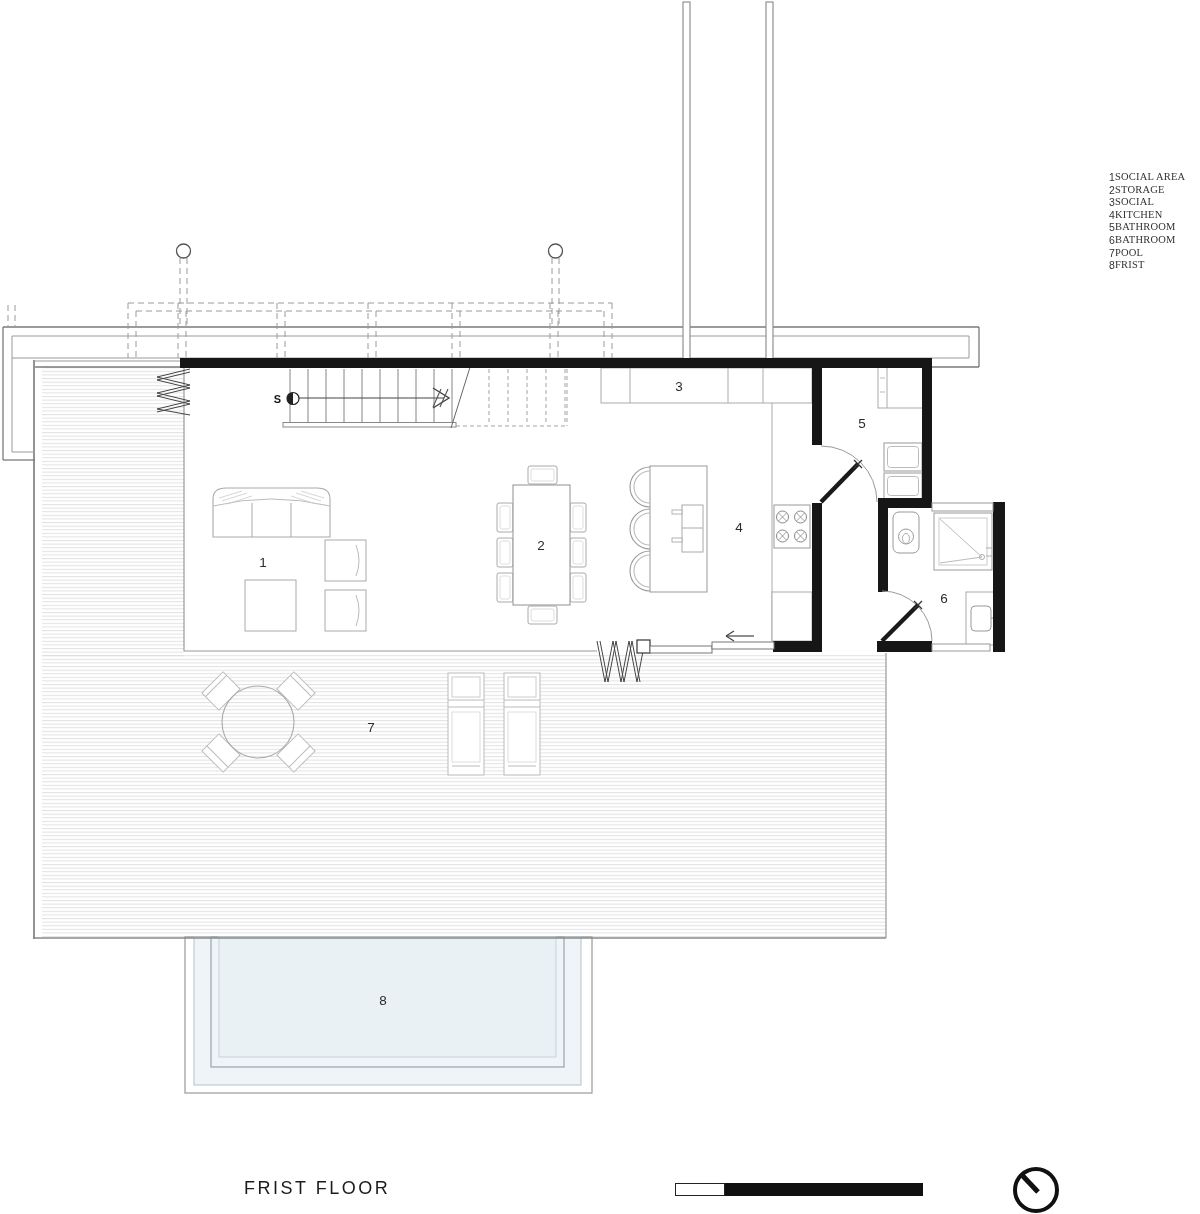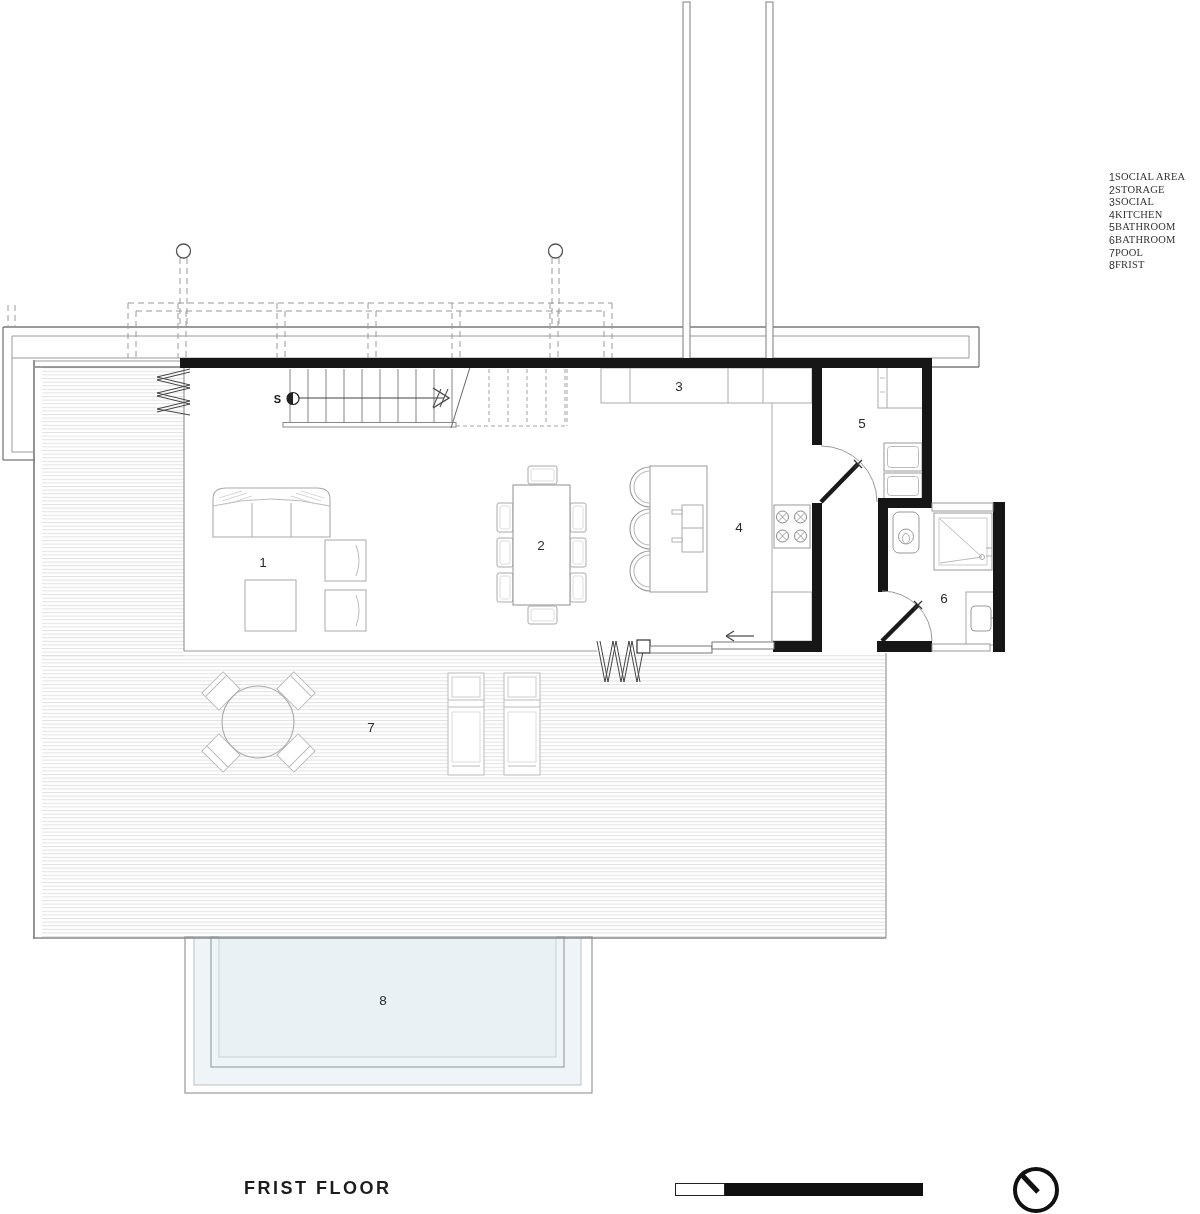--- a/index.html
+++ b/index.html
@@ -7,21 +7,21 @@
          font-family:"Liberation Sans",sans-serif;}
   #plan{position:absolute;left:0;top:0;}
   .rm{font-family:"Liberation Sans",sans-serif;font-size:13.5px;fill:#2b2b2b;}
   .smark{font-family:"Liberation Sans",sans-serif;font-size:11px;fill:#1a1a1a;font-weight:bold;}
   #legend{position:absolute;left:1104px;top:171px;color:#333;font-size:10.5px;
           letter-spacing:.2px;line-height:12.6px;white-space:nowrap;}
   .legend-row{display:flex;}
   .lnum{display:inline-block;width:11px;text-align:right;}
   .llab{font-family:Liberation Serif, serif;}
   #plan-title{position:absolute;left:244px;top:1178px;font-size:18px;letter-spacing:2.5px;
-              color:#1c1c1c;font-weight:700;}
+              color:#1c1c1c;font-weight:400;}
   #scale-bar{position:absolute;left:675px;top:1183px;display:flex;height:13px;}
   #scale-bar .seg-open{width:50px;height:13px;border:1.5px solid #222;box-sizing:border-box;background:#fff;}
   #scale-bar .seg-solid{width:198px;height:13px;background:#101010;}
 </style>
 </head>
 <body>
 
 <div id="stage">
 
 <svg id="plan" width="1200" height="1214" viewBox="0 0 1200 1214">

